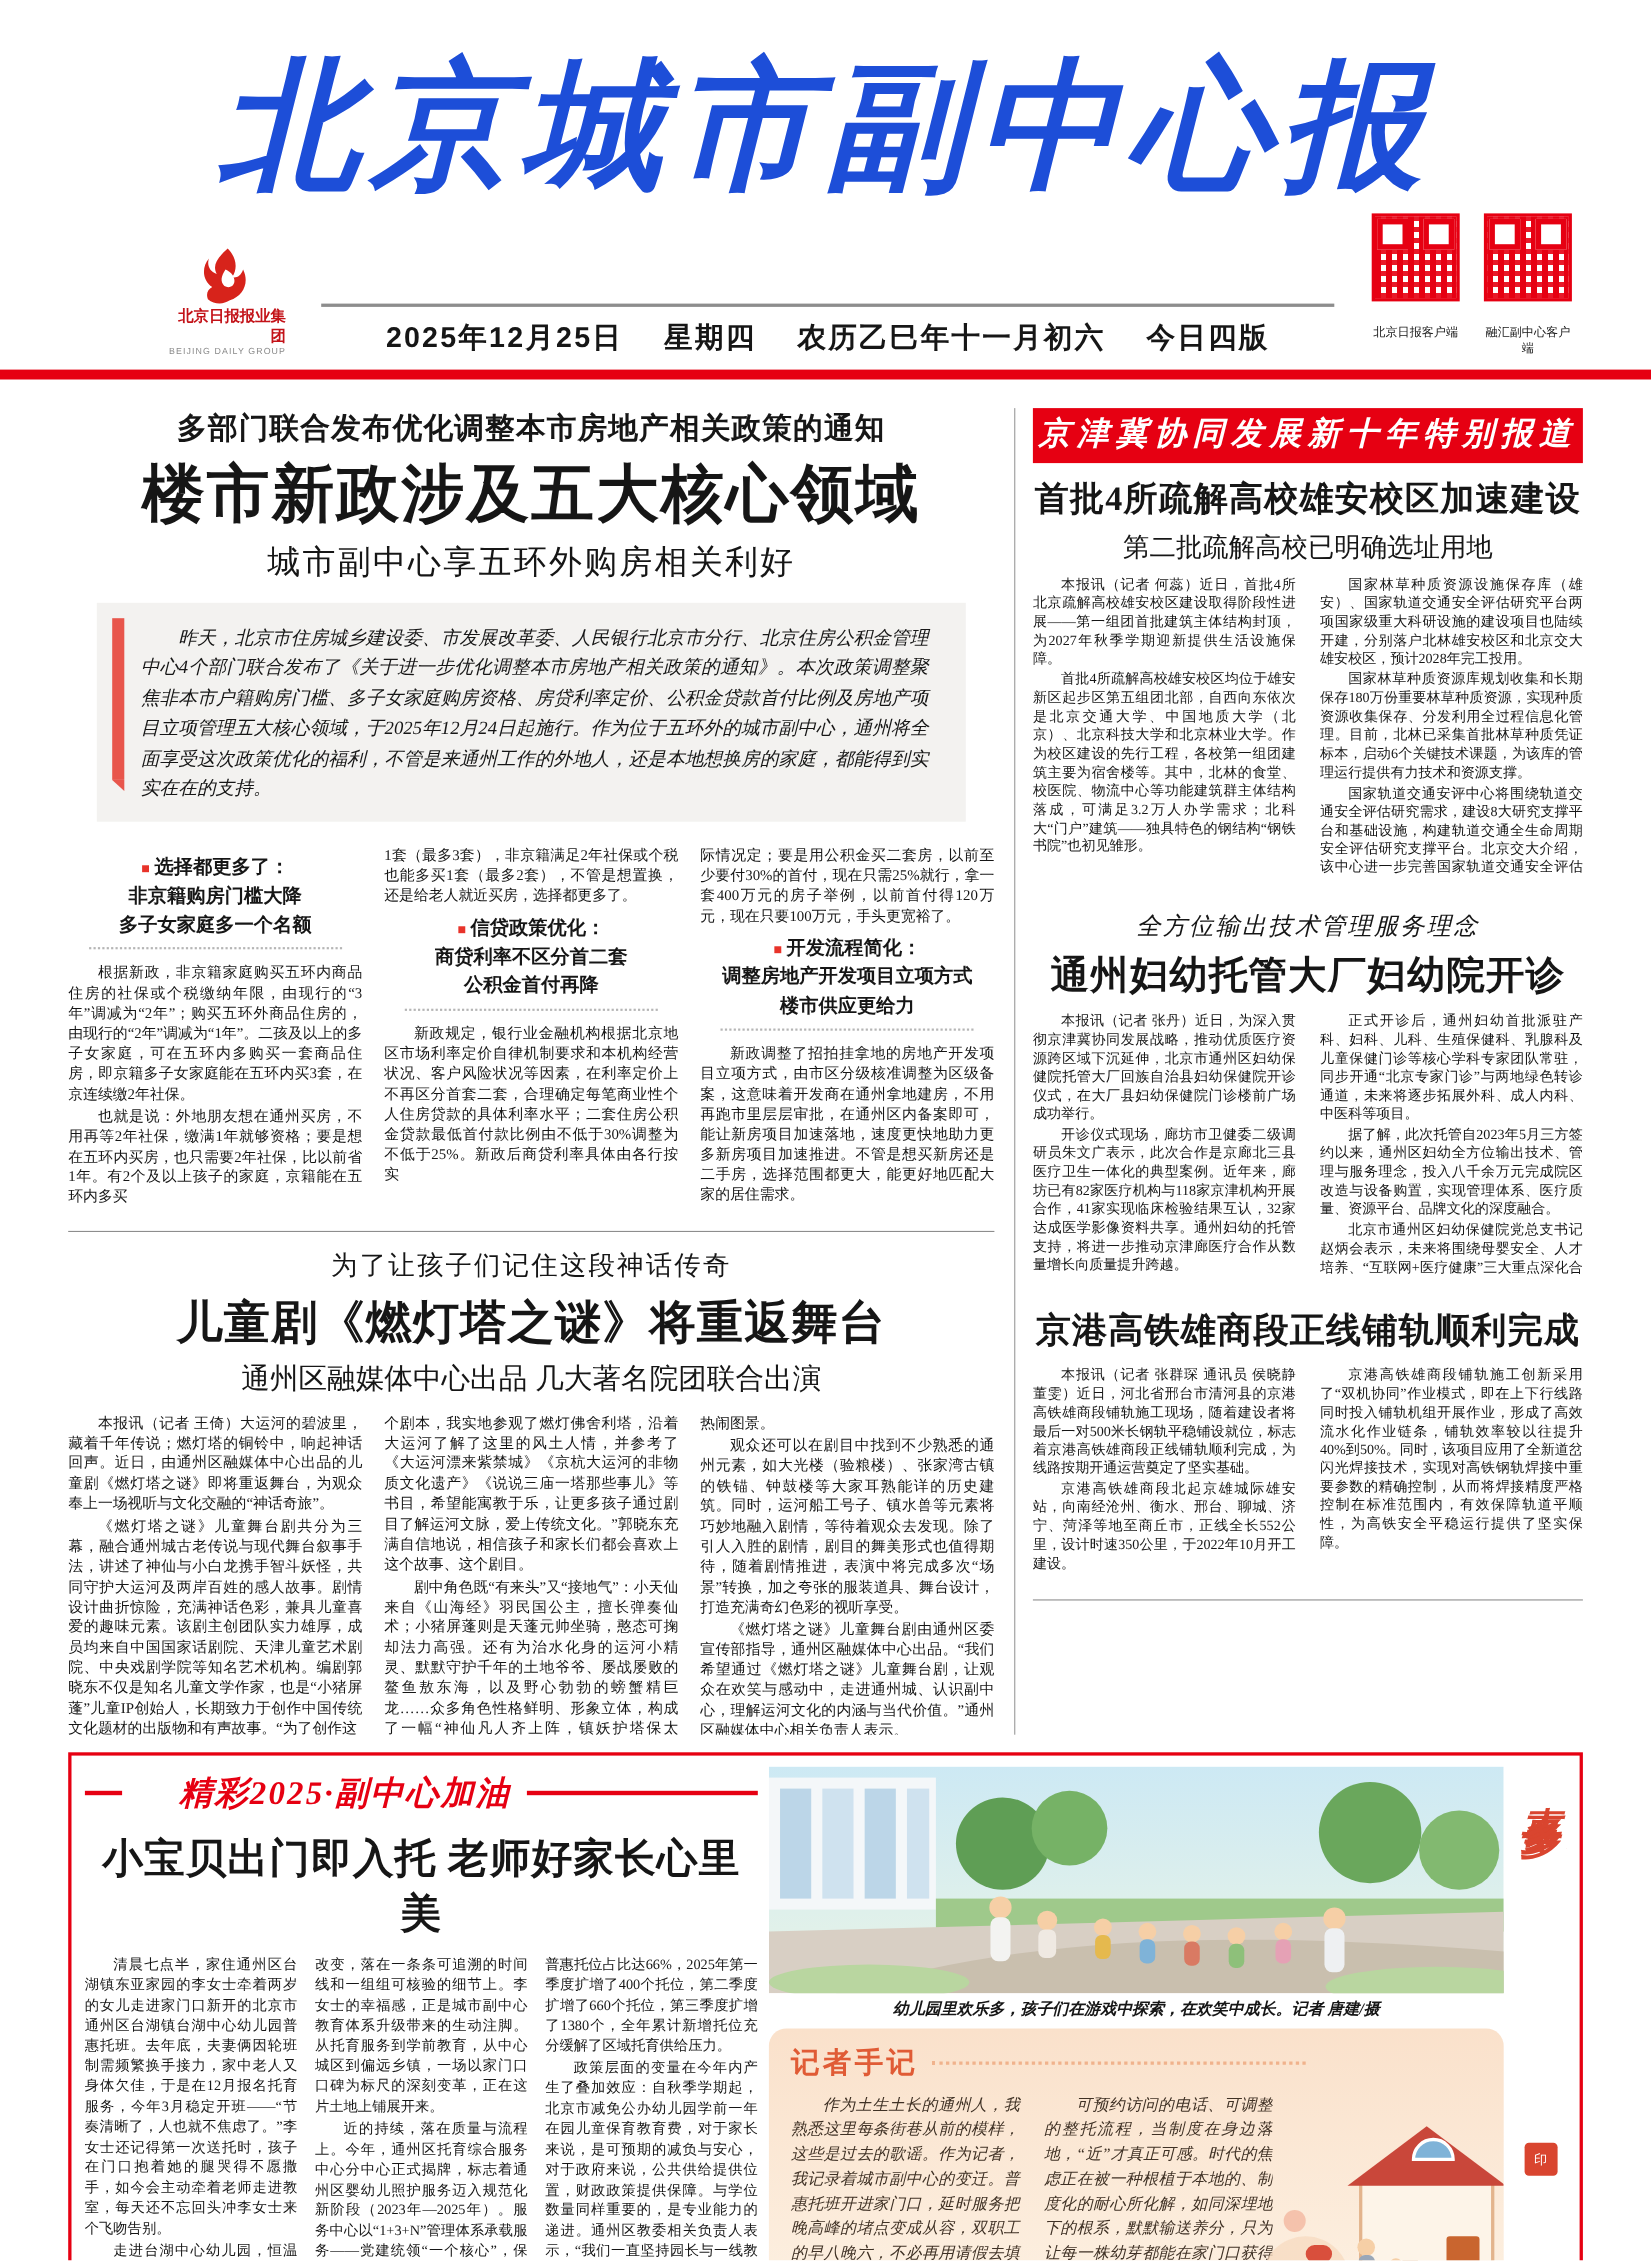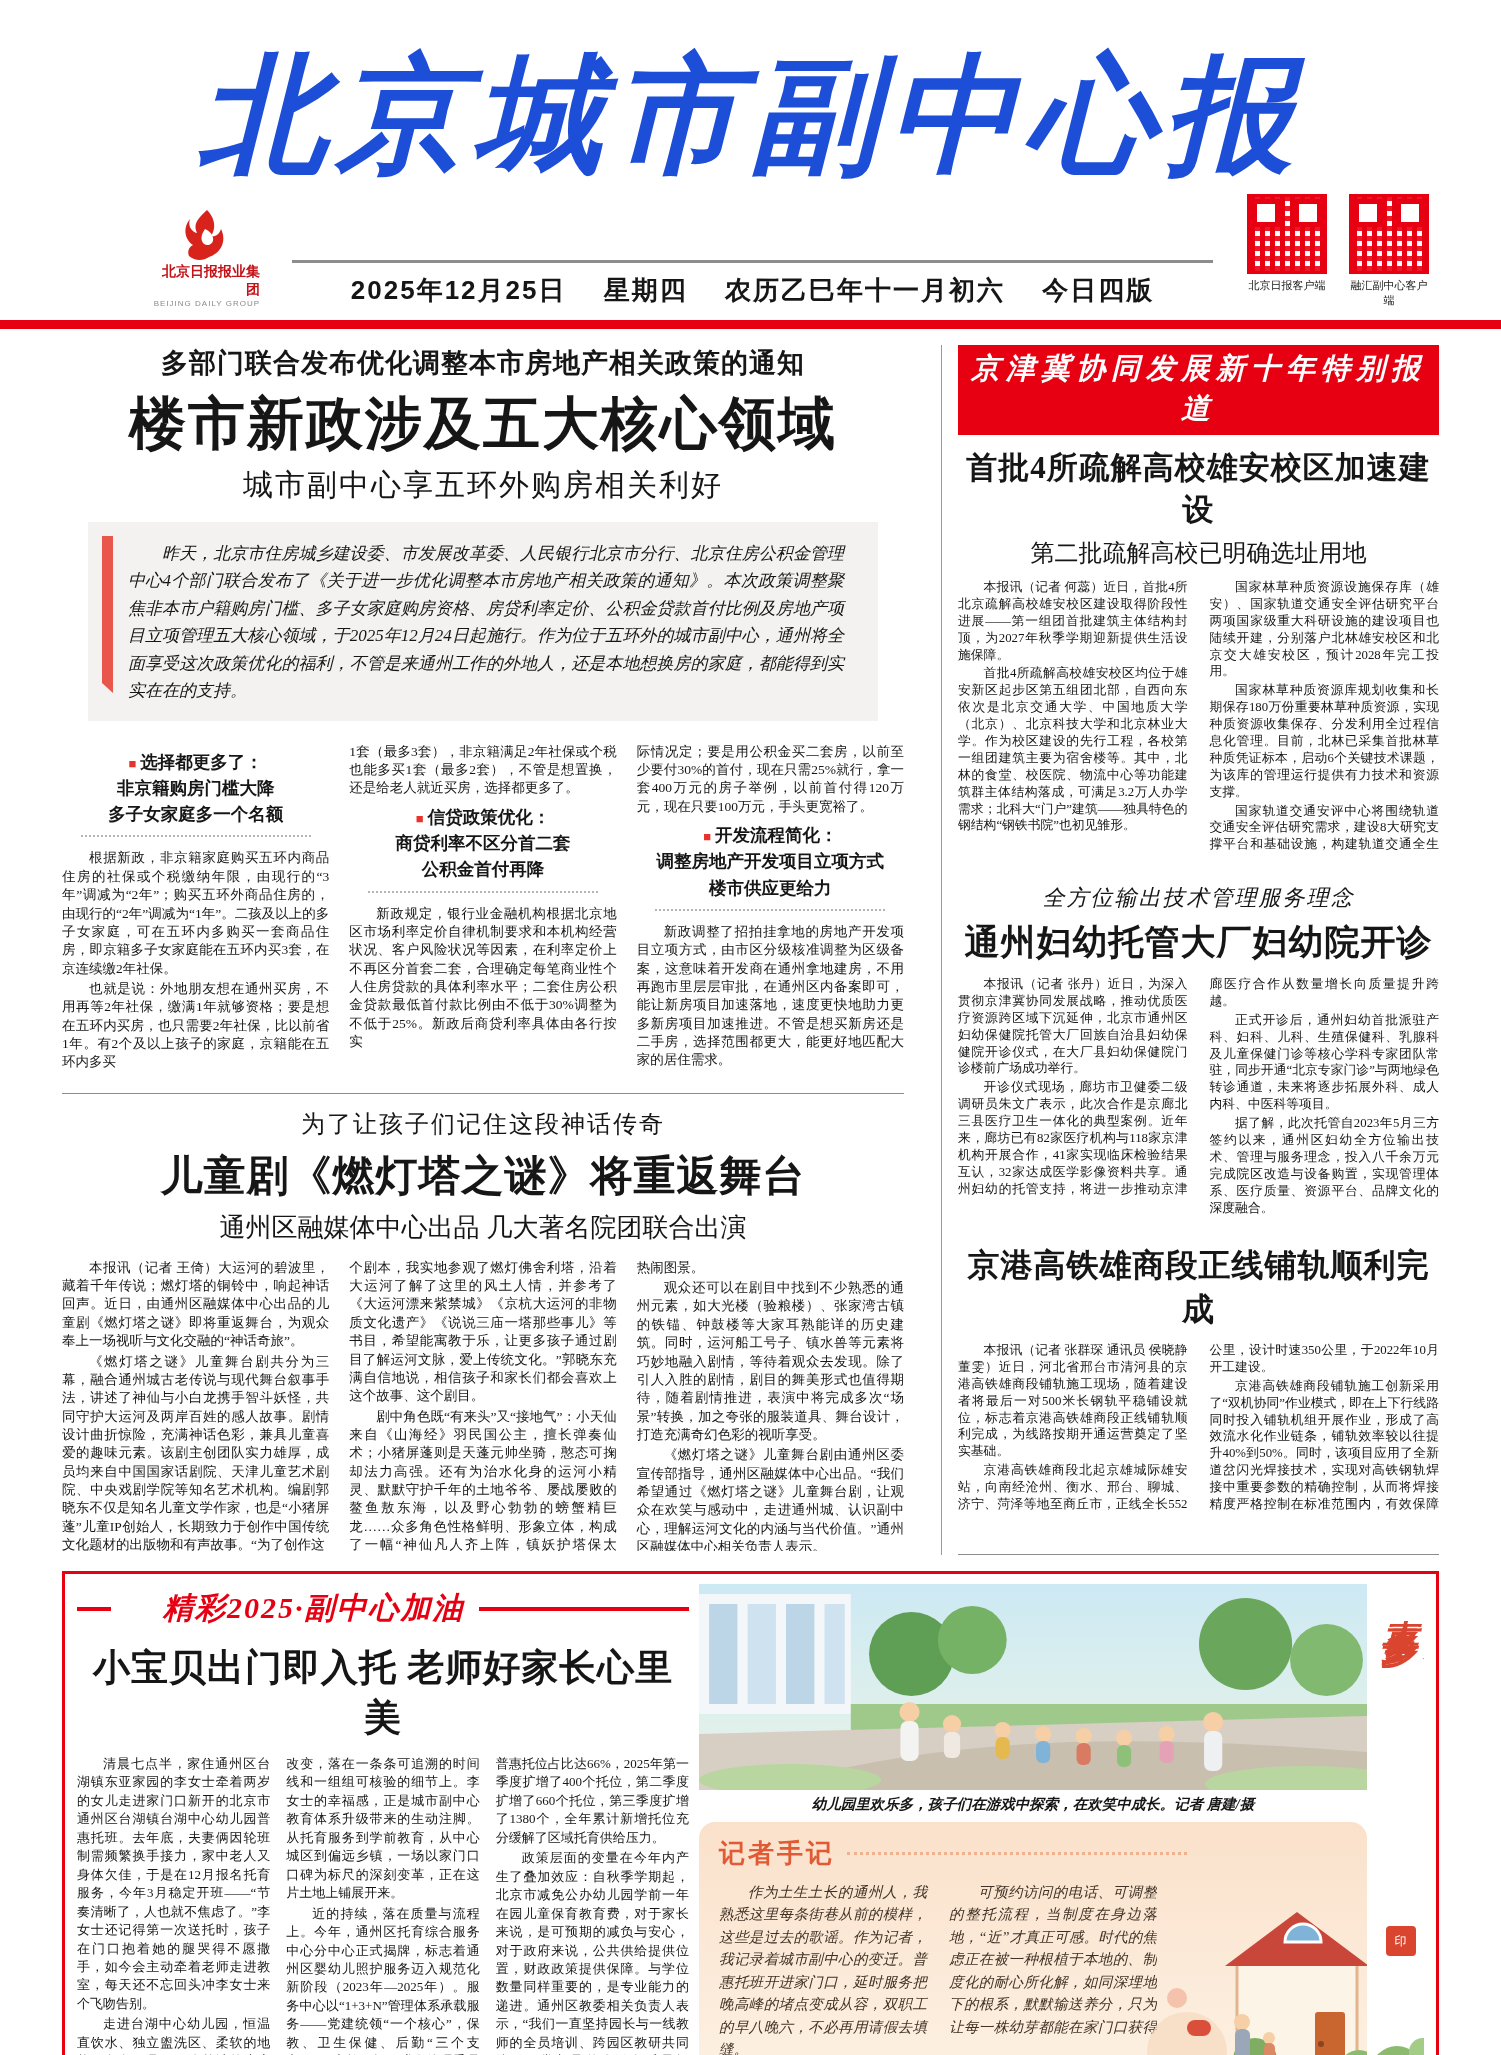--- a/index.html
+++ b/index.html
@@ -19,24 +19,24 @@
   .date-text{font-size:26px;font-weight:bold;font-family:"Liberation Sans",sans-serif;letter-spacing:2px;}
   .date-text span{margin:0 14px;}
   .qr-wrap{flex:0 0 auto;display:flex;gap:18px;}
   .qr-item{width:84px;text-align:center;}
   .qr{width:74px;height:74px;margin:0 auto;border:3px solid #e60012;position:relative;
       background:
         repeating-linear-gradient(0deg,rgba(230,0,18,.9) 0 5px,transparent 5px 10px),
         repeating-linear-gradient(90deg,#e60012 0 5px,#fff 5px 10px);}
   .qr::before,.qr::after{content:"";position:absolute;width:18px;height:18px;background:#fff;border:5px solid #e60012;top:2px;}
   .qr::before{left:2px;} .qr::after{right:2px;}
-  .qr-cap{font-size:11px;margin-top:4px;font-family:Liberation Mono, monospace;}
+  .qr-cap{font-size:11px;margin-top:20px;font-family:Liberation Mono, monospace;}
   .red-bar{height:9px;background:#e60012;margin-top:12px;}
   
-  .top-grid{display:grid;grid-template-columns:860px 1fr;column-gap:0;margin:16px 62px 0;gap:19px;}
+  .top-grid{display:grid;grid-template-columns:860px 1fr;column-gap:0;margin:26px 62px 0;}
   .left-block{padding-right:18px;}
   .right-block{border-left:1px solid #9a9a9a;padding-left:16px;}
   
   .kicker{font-family:"Liberation Sans",sans-serif;font-weight:bold;text-align:center;font-size:27px;letter-spacing:1px;}
   .h1{font-size:57px;font-weight:bold;text-align:center;letter-spacing:2px;margin:10px 0 8px;line-height:1.15;}
   .subhead{font-size:30px;text-align:center;font-family:"Liberation Sans",sans-serif;letter-spacing:2px;margin-bottom:16px;}
   .leadbox{position:relative;background:#f3f2f0;margin:0 26px;padding:18px 34px 16px 40px;}
   .leadbox-accent{position:absolute;left:14px;top:14px;width:11px;height:74%;background:#e8564c;}
   .leadbox-accent::after{content:"";position:absolute;left:0;bottom:-10px;border-left:11px solid transparent;border-top:10px solid #e8564c;}
   .lead-text{font-size:17px;line-height:1.62;font-style:italic;text-align:justify;text-indent:2em;}

